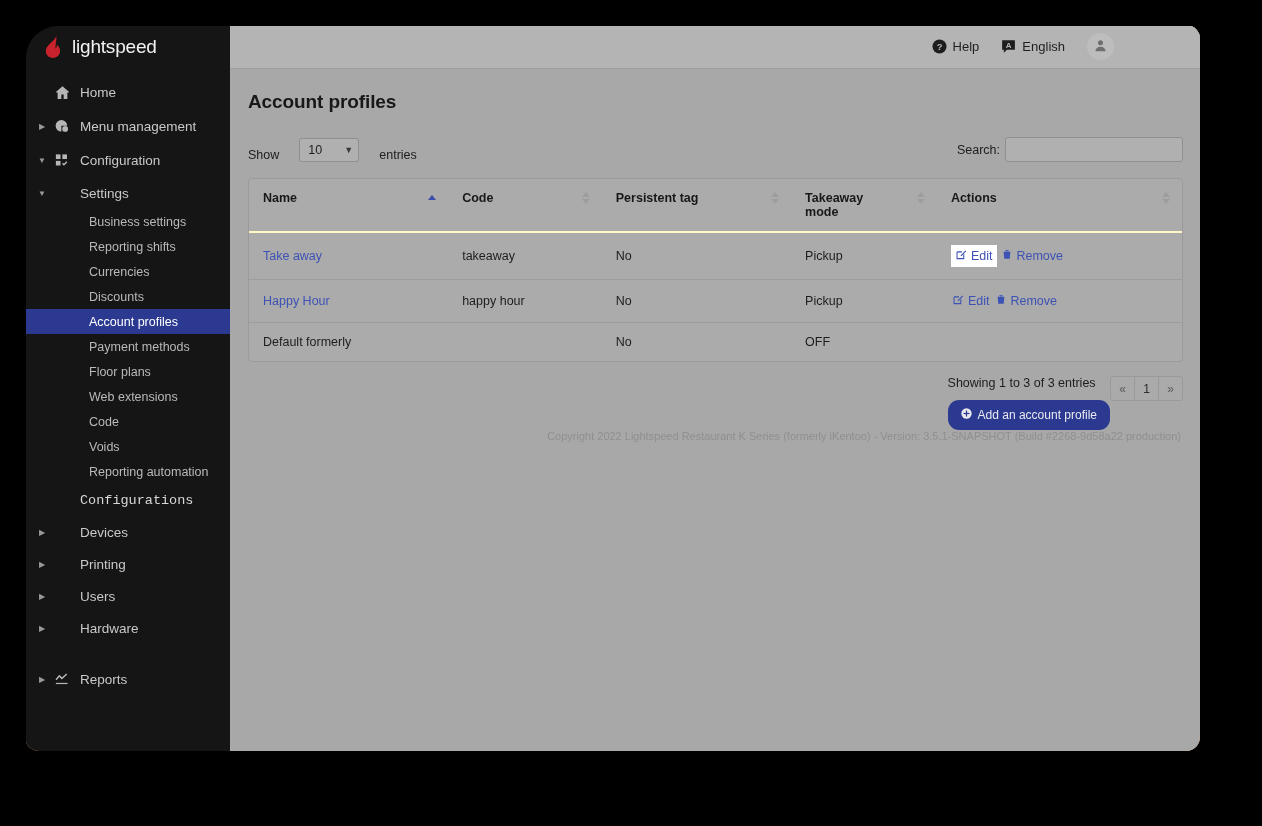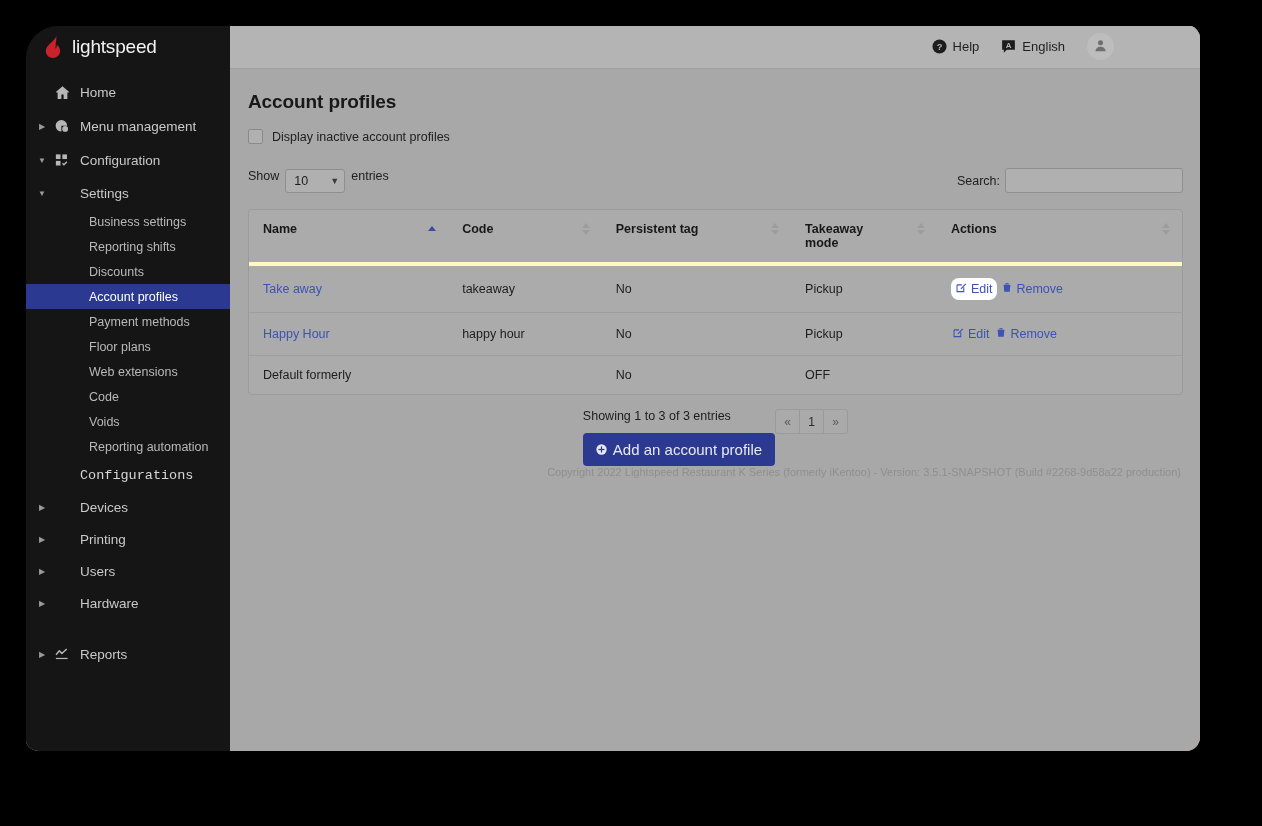--- a/index.html
+++ b/index.html
@@ -168,21 +168,21 @@
     cursor: pointer;
   }
   .cb-label { font-size: 12.5px; color: #202020; }
 
   .table-controls {
     margin-top: 24px;
     display: flex;
     align-items: center;
     justify-content: space-between;
   }
-  .len-group { display: flex; align-items: flex-start; gap: 6px; font-size: 12.5px; color: #202020;}
+  .len-group { display: flex; align-items: flex-end; gap: 20px; font-size: 12.5px; color: #202020;}
   select.len-select {
     -webkit-appearance: none; appearance: none;
     height: 24px;
     width: 60px;
     background: #b0b0b0;
     border: 1px solid #8f8f8f;
     border-radius: 3px;
     font-size: 12.5px;
     color: #1d1d1d;
     padding: 0 18px 0 8px;
@@ -215,21 +215,21 @@
     border-radius: 4px;
     overflow: hidden;
   }
   table.dt { width: 100%; border-collapse: collapse; }
   table.dt thead th {
     text-align: left;
     font-size: 12.5px;
     font-weight: bold;
     color: #181818;
     padding: 12px 10px 12px 14px;
-    border-bottom: 4px solid #fef9c3;
+    border-bottom: 2px solid #fef9c3;
     vertical-align: top;
     position: relative;
     cursor: pointer;
     user-select: none;
     white-space: pre-line;
   }
   th .sort-ico {
     position: absolute;
     right: 12px;
     top: 13px;
@@ -259,41 +259,40 @@
   a.link { color: #3d52b5; text-decoration: none; cursor: pointer; }
 
   .act-wrap { display: inline-flex; align-items: center; gap: 3px; }
   .act-link {
     display: inline-flex; align-items: center; gap: 4px;
     color: #3d52b5;
     font-size: 12.5px;
     text-decoration: none;
     cursor: pointer;
     padding: 2px 2px;
-    border-radius: 8px;
   }
   .act-link.focused {
     background: #ffffff;
     padding: 4px 5px;
   }
 
   .below {
     margin-top: 14px;
     display: flex;
     align-items: flex-start;
-    justify-content: center;
+    justify-content: flex-end;
   }
   .showing { font-size: 12.5px; color: #1d1d1d; }
   .btn-primary {
     margin-top: 10px;
     background: #2b3990;
     color: #e9e9ef;
     border: none;
-    border-radius: 4px;
-    font-size: 15px;
+    border-radius: 11px;
+    font-size: 12px;
     padding: 8px 13px;
     display: inline-flex; align-items: center; gap: 6px;
     cursor: pointer;
     font-family: "Liberation Sans", sans-serif;
   }
   .pager { display: flex; }
   .pg {
     min-width: 25px; height: 25px;
     border: 1px solid #9a9a9a;
     background: #aaaaaa;
@@ -368,20 +367,23 @@
             <span class="nav-ico"></span>
             <span class="nav-label">Settings</span>
           </div>
           <div class="nav-item nav-lvl2">
             <span class="nav-label">Business settings</span>
           </div>
           <div class="nav-item nav-lvl2">
             <span class="nav-label">Reporting shifts</span>
           </div>
           <div class="nav-item nav-lvl2">
+            <span class="nav-label">Currencies</span>
+          </div>
+          <div class="nav-item nav-lvl2">
             <span class="nav-label">Discounts</span>
           </div>
           <div class="nav-item nav-lvl2 selected">
             <span class="nav-label">Account profiles</span>
           </div>
           <div class="nav-item nav-lvl2">
             <span class="nav-label">Payment methods</span>
           </div>
           <div class="nav-item nav-lvl2">
             <span class="nav-label">Floor plans</span>
@@ -471,24 +473,20 @@
               <path d="M1.8 15c0-3.4 2.8-5.6 6.2-5.6s6.2 2.2 6.2 5.6z" fill="#6f6f6f"></path>
             </svg>
         </span>
       </div>
     </header>
 
     <div id="content">
 
       <h1 id="page-title">Account profiles</h1>
 
-      <div class="cb-row">
-        <span class="cbox"></span>
-        <span class="cb-label">Display inactive account profiles</span>
-      </div>
 
       <div class="table-controls">
         <div class="len-group">
           <span>Show</span>
           <span class="len-wrap">
             <select class="len-select" id="len-select"><option value="10">10</option><option value="25">25</option><option value="50">50</option><option value="100">100</option></select>
             <span class="chev">▼</span>
           </span>
           <span>entries</span>
         </div>

